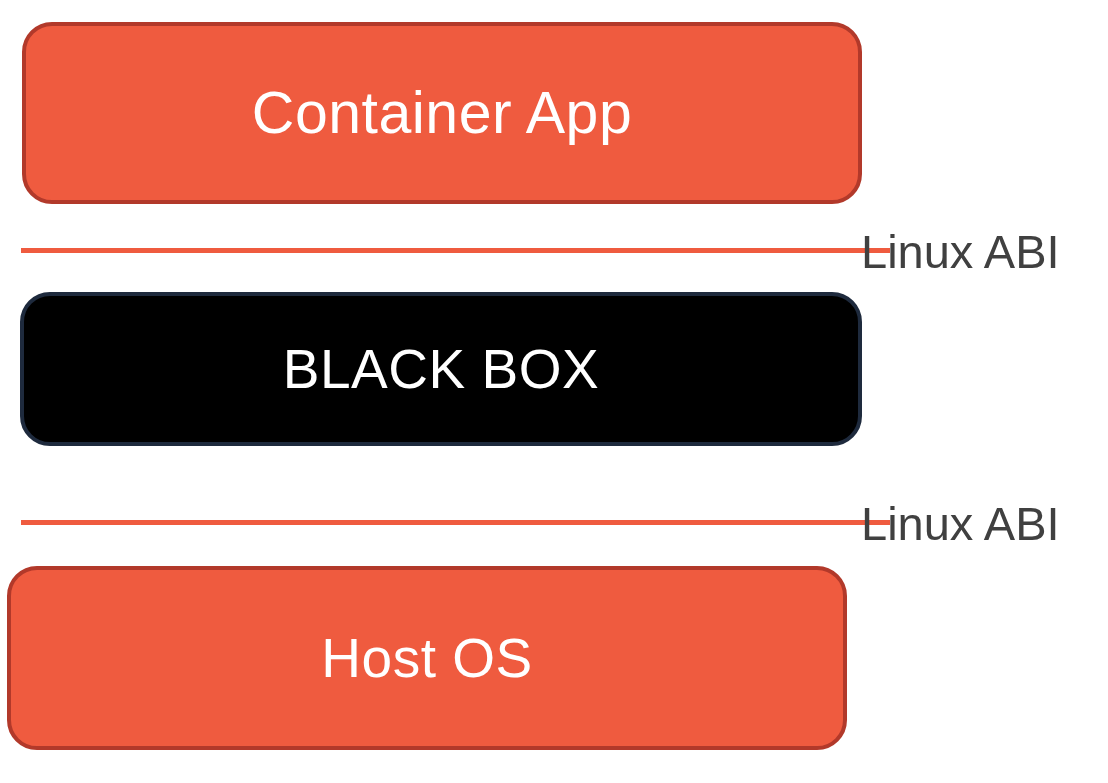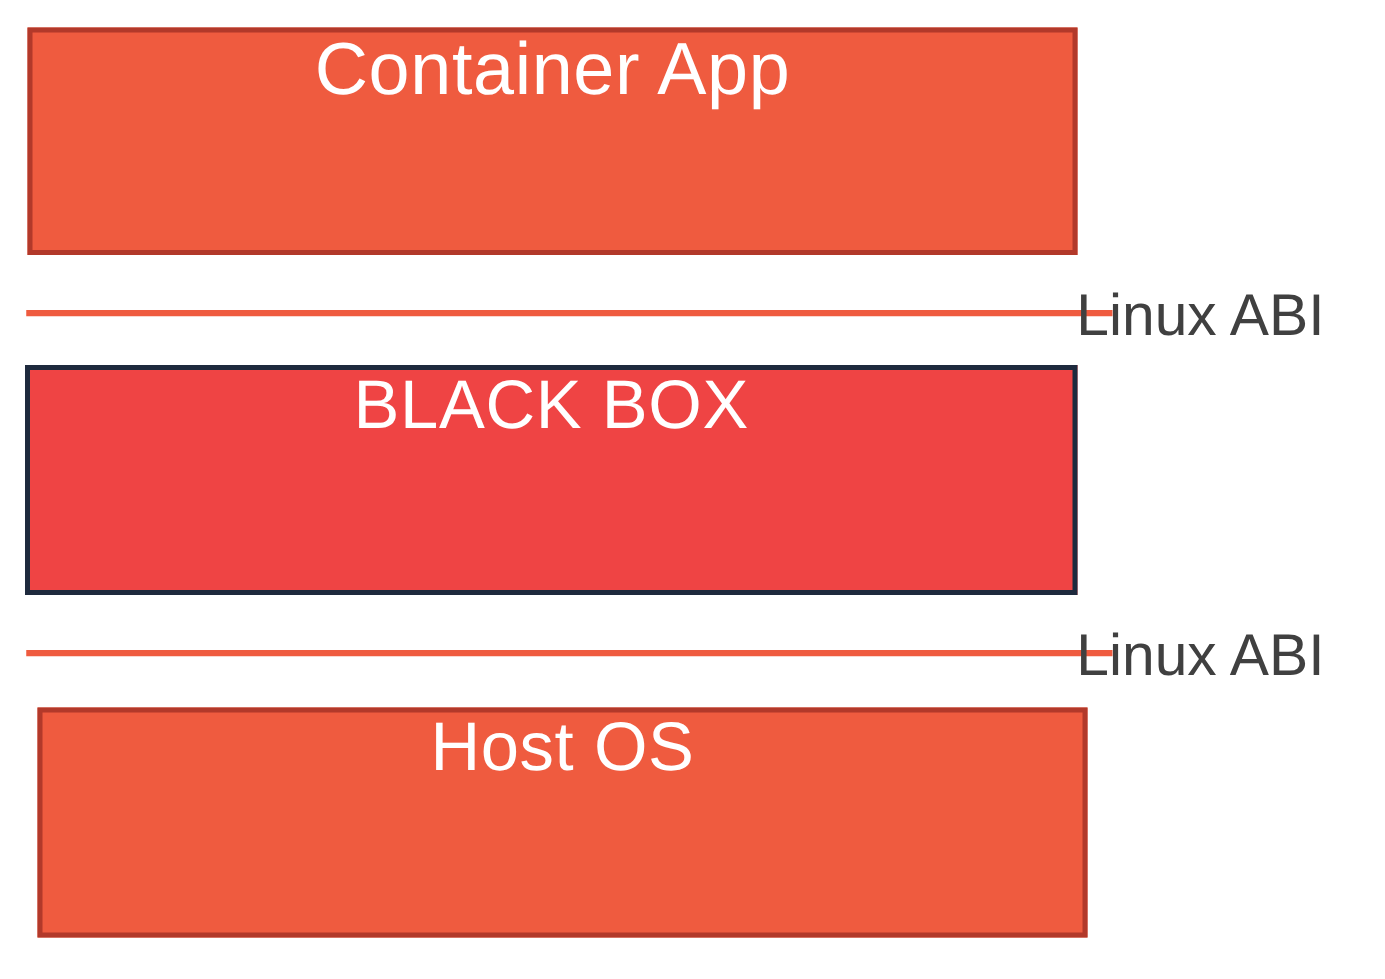--- a/index.html
+++ b/index.html
@@ -16,22 +16,24 @@
     height: 783px;
     background: #ffffff;
     overflow: hidden;
   }
 
   
   .layer-box {
     position: absolute;
     box-sizing: border-box;
     display: flex;
+    align-items: center;
     justify-content: center;
     overflow: hidden;
+    border-radius: 30px;
   }
   .layer-box .layer-label {
     color: #ffffff;
     font-weight: 400;
     letter-spacing: 0.5px;
     line-height: 1;
     white-space: nowrap;
     text-align: center;
   }
 
@@ -44,30 +46,30 @@
     border: 4px solid #B2392A;
   }
   #box-container-app .layer-label {
     font-size: 59px;
   }
 
   #box-black-box {
     left: 20px;
     top: 292px;
     width: 842px;
-    height: 184px;
-    background: #ef4444;
+    height: 154px;
+    background: #000000;
     border: 4px solid #1E2A3D;
   }
   #box-black-box .layer-label {
     font-size: 55px;
   }
 
   #box-host-os {
-    left: 30px;
+    left: 7px;
     top: 566px;
     width: 840px;
     height: 184px;
     background: #EF5B3F;
     border: 4px solid #B2392A;
   }
   #box-host-os .layer-label {
     font-size: 55px;
   }
 

